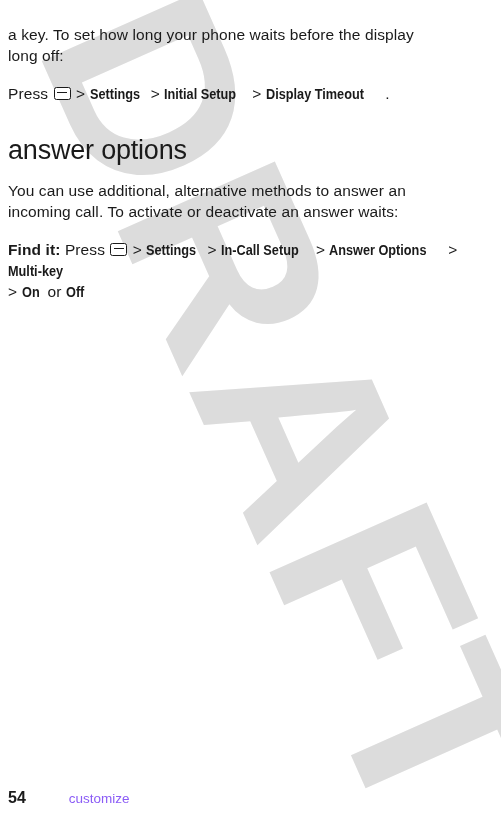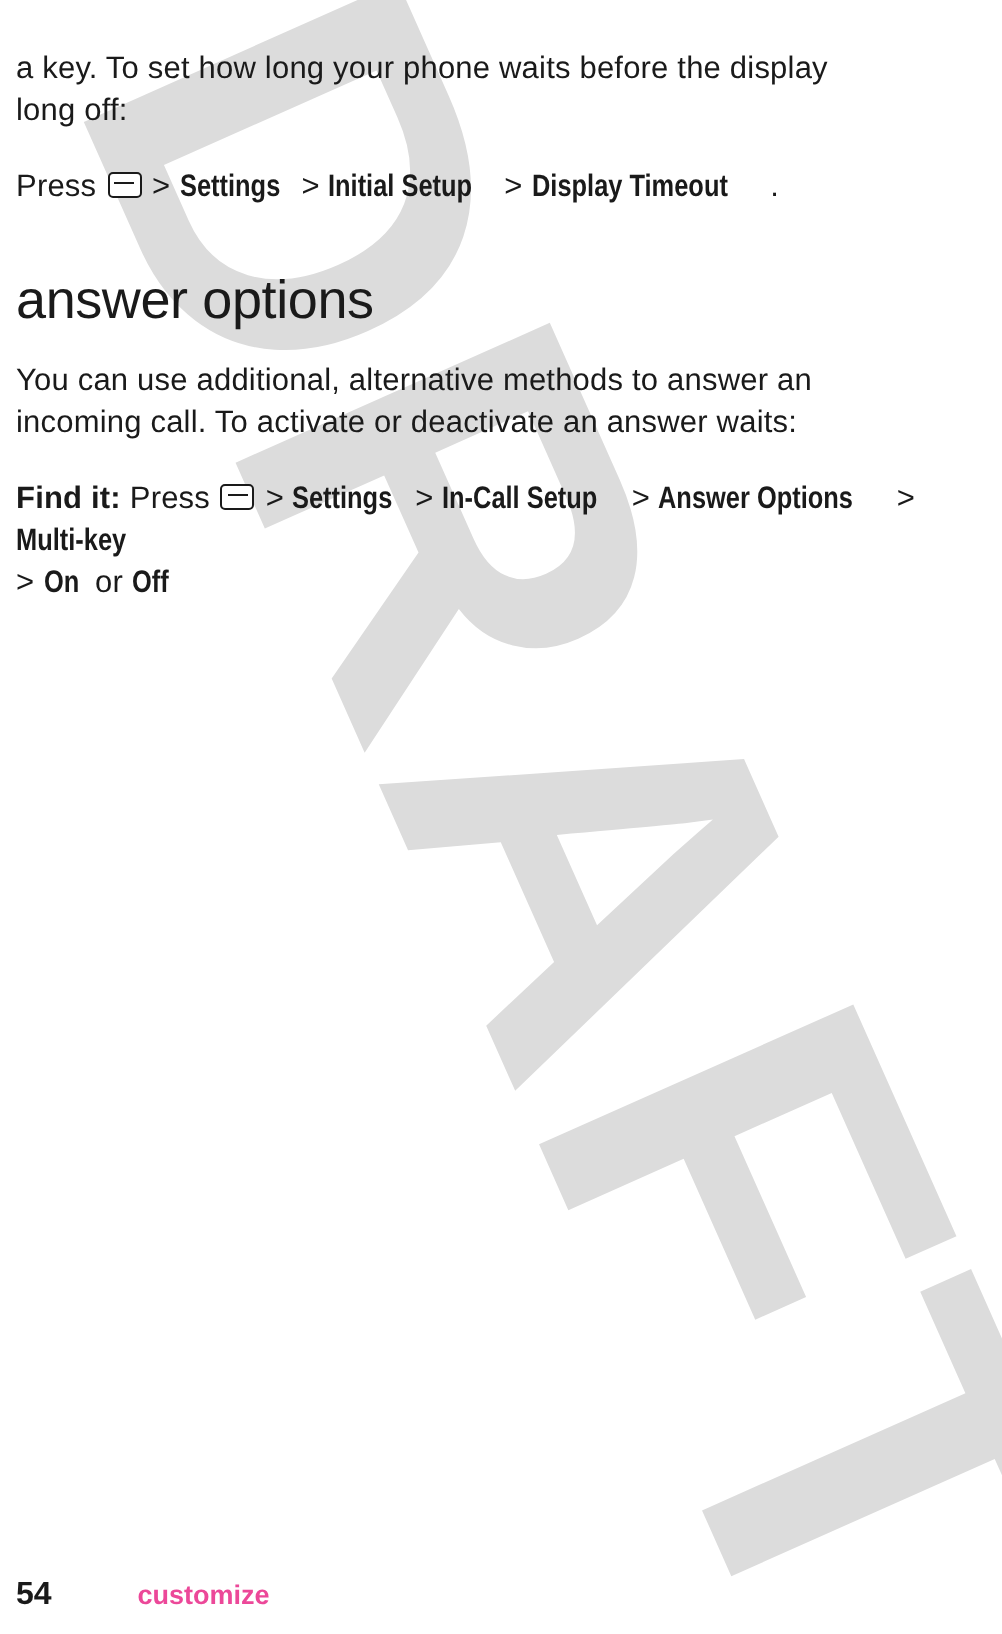--- a/index.html
+++ b/index.html
@@ -118,23 +118,22 @@
     gap: 32px;
   }
   .page-number {
     font-size: 16px;
     font-weight: bold;
     color: #1a1a1a;
     letter-spacing: 0px;
   }
   .footer-label {
     font-size: 13.5px;
-    color: #ec4899;
+    color: #8b5cf6;
     margin-left: 11px;
-    font-weight: bold;
   }
 </style>
 </head>
 <body>
 
 <div class="page">
 
   <svg class="watermark" viewBox="0 0 501 817" xmlns="http://www.w3.org/2000/svg">
     <g transform="translate(250,430) rotate(66) translate(-250,-430)">
       <text x="250" y="470" font-family="Liberation Sans, sans-serif" font-size="250" font-weight="bold" fill="#dcdcdc" text-anchor="middle" letter-spacing="6">DRAFT</text>

